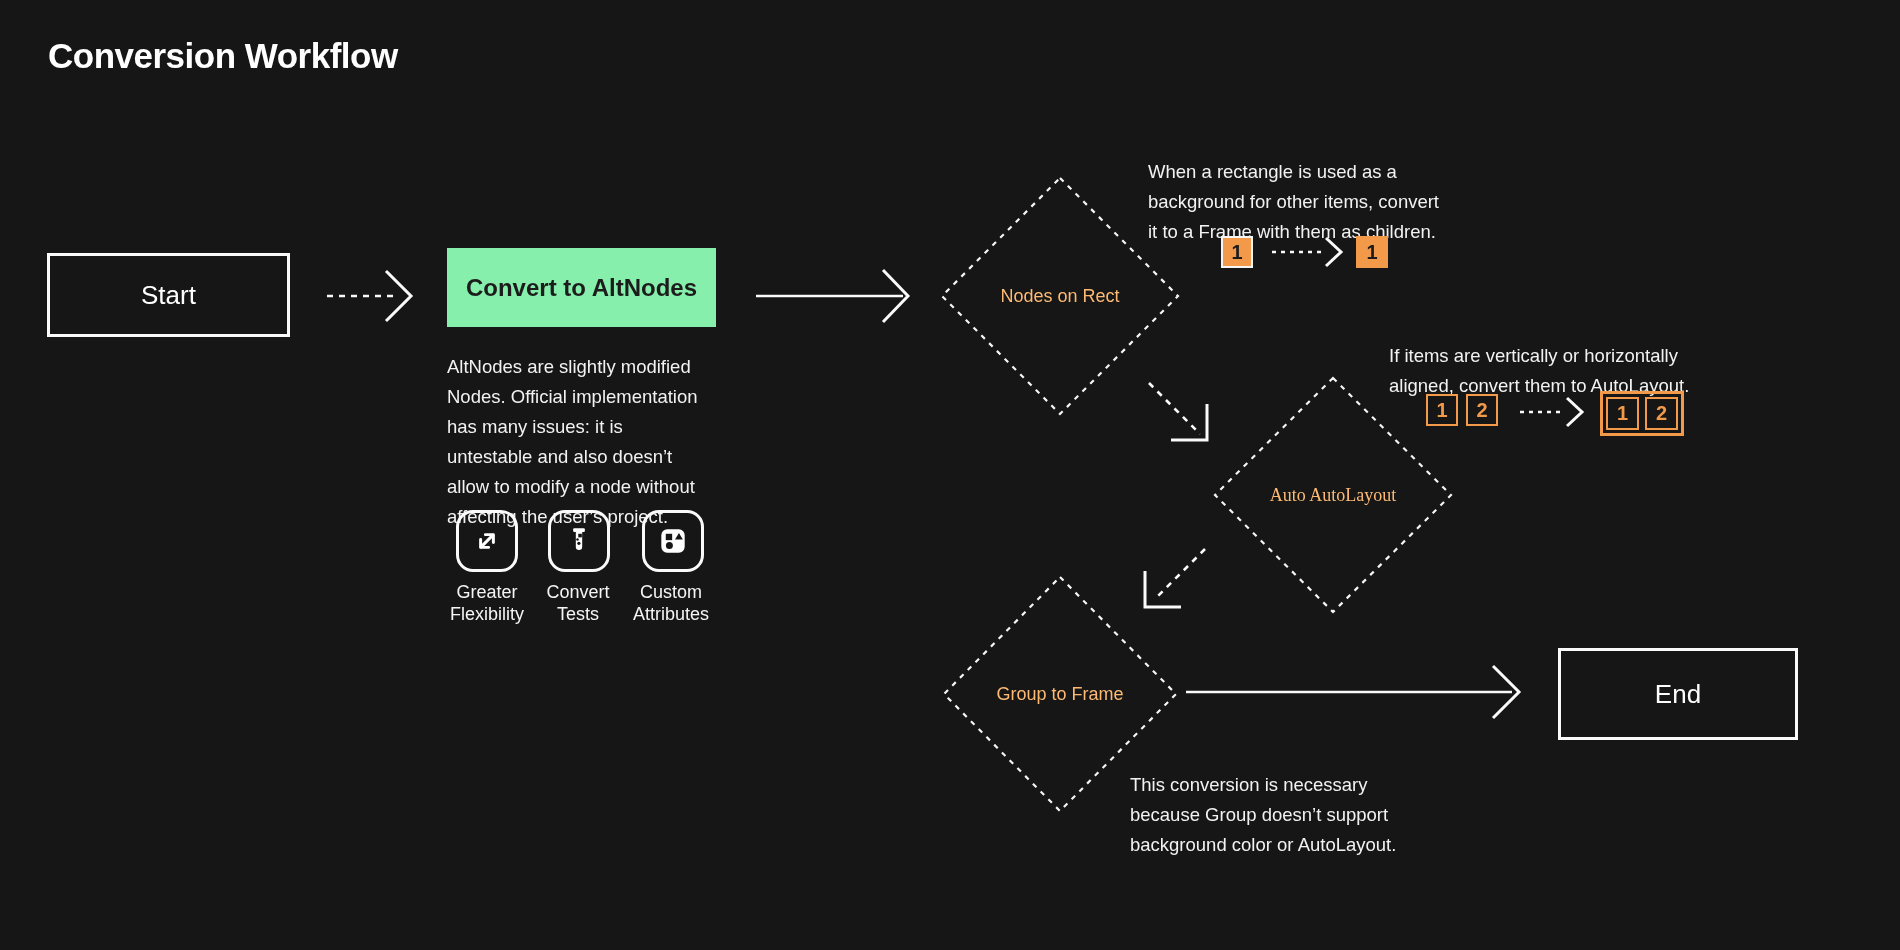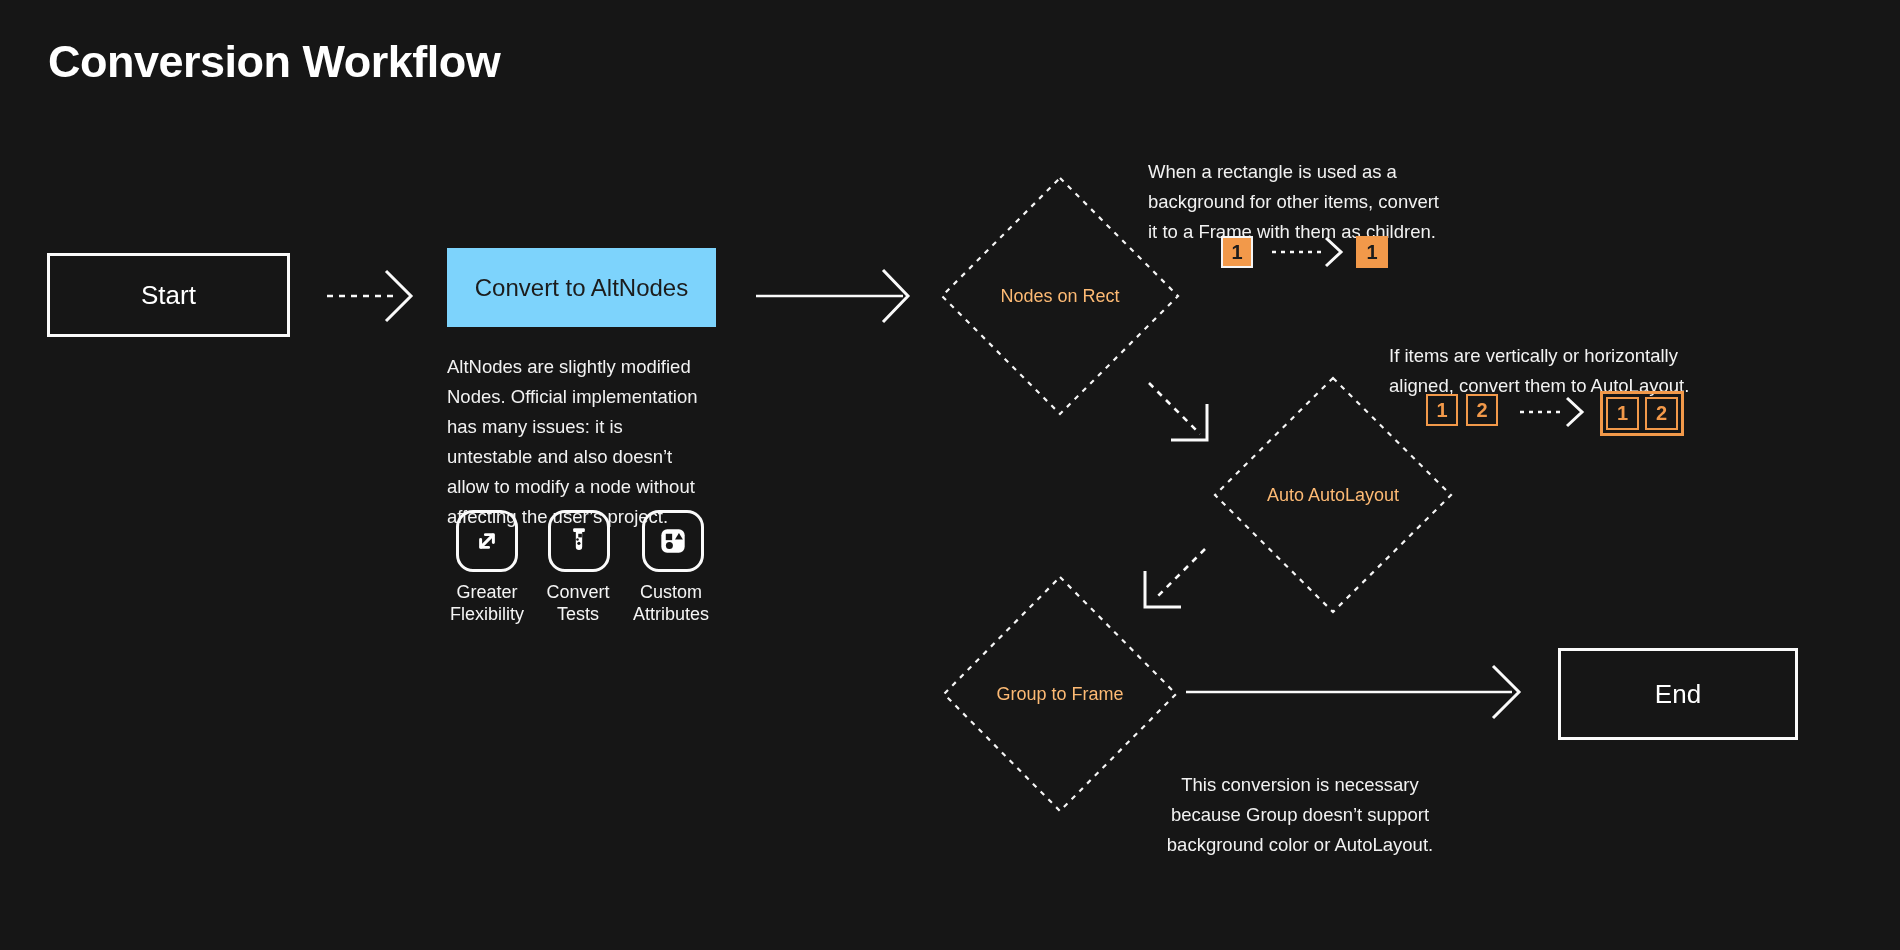--- a/index.html
+++ b/index.html
@@ -3,45 +3,45 @@
 <meta charset="utf-8">
 <style>
   html,body{margin:0;padding:0;background:#161616;}
   #canvas{
     position:relative;width:1900px;height:950px;background:#161616;
     font-family:"Liberation Sans","DejaVu Sans",sans-serif;overflow:hidden;
     color:#F2F2F2;
   }
   .abs{position:absolute;box-sizing:border-box;}
   #page-title{
-    left:48px;top:36px;font-size:45px;font-weight:700;color:#FFFFFF;
+    left:48px;top:36px;font-size:35px;font-weight:700;color:#FFFFFF;
     letter-spacing:-0.5px;white-space:nowrap;
   }
   .term-box{
     border:3px solid #FAFAFA;display:flex;align-items:center;justify-content:center;
     color:#FFFFFF;font-size:26px;background:transparent;
   }
   #start-box{left:47px;top:253px;width:243px;height:84px;}
   #end-box{left:1558px;top:648px;width:240px;height:92px;}
   #convert-box{
-    left:447px;top:248px;width:269px;height:79px;background:#7dd3fc;
+    left:447px;top:248px;width:269px;height:79px;background:#86efac;
     display:flex;align-items:center;justify-content:center;
-    color:#1C1C1C;font-size:24px;font-weight:400;
+    color:#1C1C1C;font-size:24px;font-weight:700;
   }
   .note{font-size:18.5px;line-height:30px;white-space:pre-line;color:#F2F2F2;}
   #note-altnodes{left:447px;top:352px;width:320px;}
   #note-rect{left:1148px;top:157px;width:360px;}
   #note-autolayout{left:1389px;top:341px;width:370px;}
-  #note-group{left:1130px;top:770px;width:340px;text-align:center;}
+  #note-group{left:1130px;top:770px;width:340px;}
   .diamond-label{
     text-align:right;color:#fdba74;font-size:18px;white-space:nowrap;
     display:flex;align-items:center;justify-content:center;
   }
   #label-d1{left:950px;top:280px;width:220px;height:32px;}
-  #label-d2{left:1223px;top:479px;width:220px;height:32px;}
+  #label-d2{left:1223px;top:479px;width:220px;height:32px;font-family:Liberation Serif, serif;}
   #label-d3{left:950px;top:678px;width:220px;height:32px;}
   .icon-box{
     width:62px;height:62px;border:3px solid #FAFAFA;border-radius:17px;
     display:flex;align-items:center;justify-content:center;
   }
   #icon-box-1{left:456px;top:510px;}
   #icon-box-2{left:548px;top:510px;}
   #icon-box-3{left:642px;top:510px;}
   .feature-label{
     width:116px;text-align:center;font-size:18px;line-height:21.5px;

